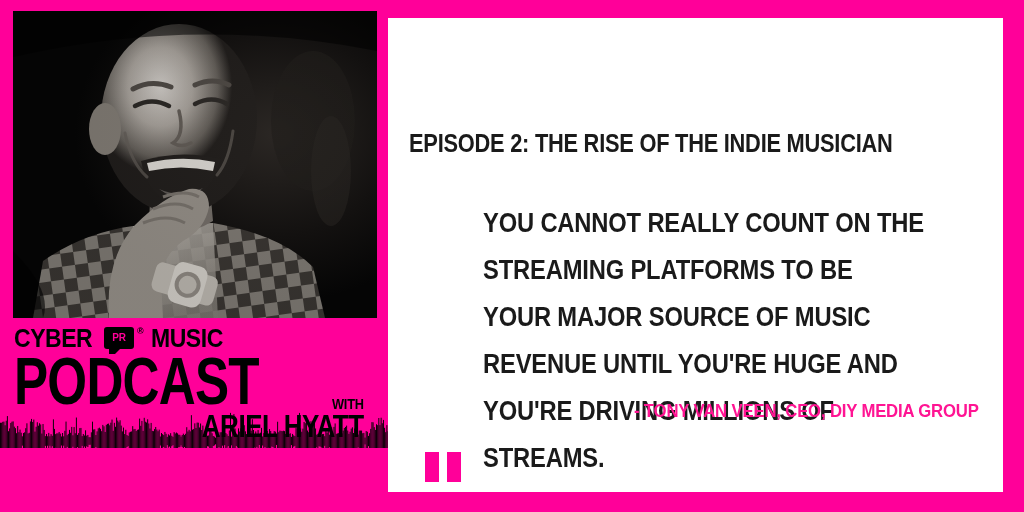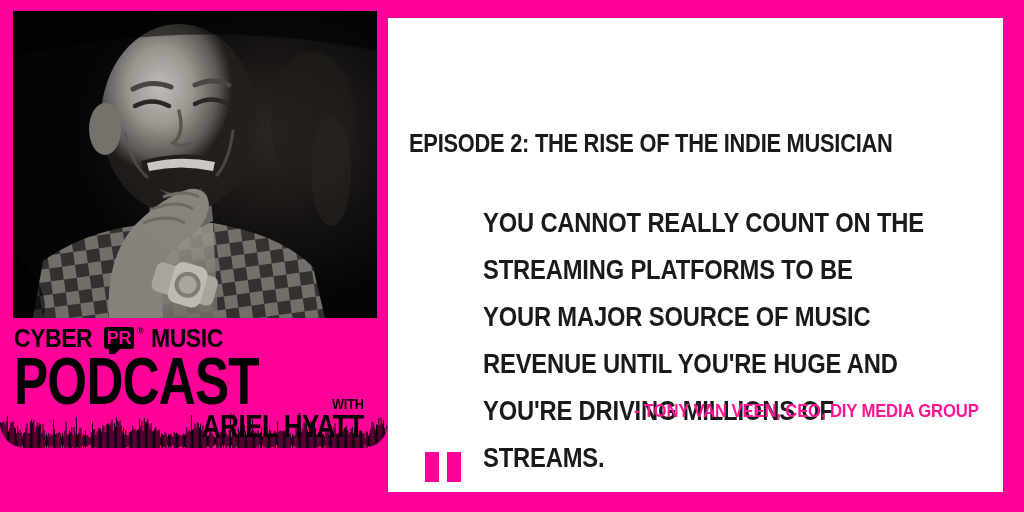--- a/index.html
+++ b/index.html
@@ -16,21 +16,20 @@
     width:1024px; height:512px;
     background:#ff0099;
   }
 
   
   #left-panel {
     position:absolute;
     left:0; top:0;
     width:388px; height:448px;
     overflow:hidden;
-    border-radius:25px;
   }
 
   
   #portrait {
     position:absolute;
     left:13px; top:11px;
     width:364px; height:307px;
     background:#000;
     overflow:hidden;
   }
@@ -75,21 +74,21 @@
     position:absolute;
     left:5px; bottom:-5px;
     width:0; height:0;
     border-left:6px solid #000;
     border-top:5px solid #000;
     border-right:5px solid transparent;
     border-bottom:0;
   }
   #pr-badge span {
     font-weight:bold;
-    font-size:18px;
+    font-size:10px;
     line-height:14px;
     color:#ff0099;
     letter-spacing:-0.3px;
   }
   #reg-mark {
     font-size:9px;
     line-height:9px;
     color:#000;
     align-self:flex-start;
     margin-top:2px;

